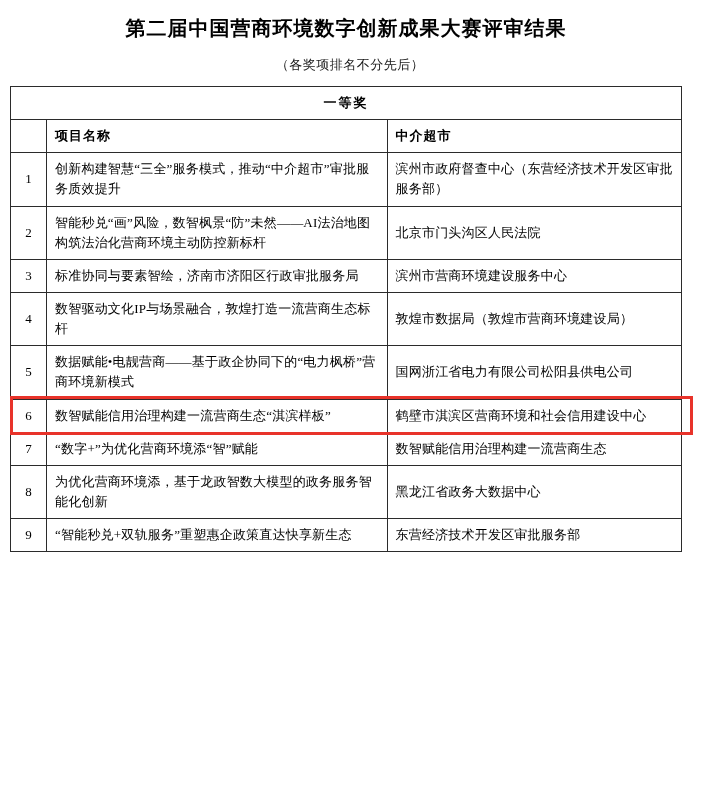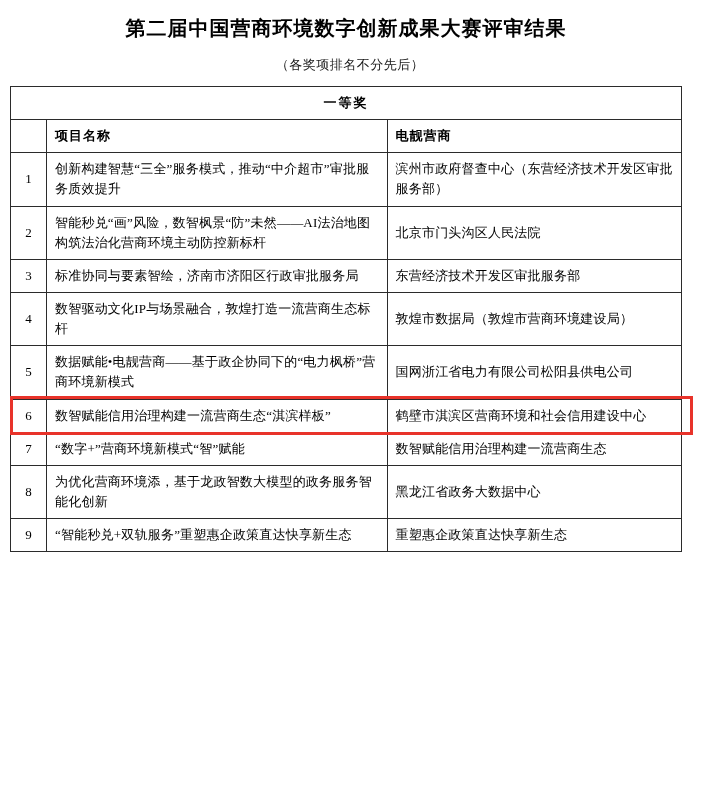--- a/index.html
+++ b/index.html
@@ -103,64 +103,64 @@
       <col class="col-name">
       <col class="col-org">
     </colgroup>
     <tbody>
       <tr class="award-row">
         <td colspan="3">一等奖</td>
       </tr>
       <tr class="head-row">
         <td></td>
         <td>项目名称</td>
-        <td>电靓营商</td>
+        <td>中介超市</td>
       </tr>
       <tr>
         <td class="idx-cell">1</td>
         <td class="name-cell">创新构建智慧“三全”服务模式，推动“中介超市”审批服务质效提升</td>
         <td class="org-cell">滨州市政府督查中心（东营经济技术开发区审批服务部）</td>
       </tr>
       <tr>
         <td class="idx-cell">2</td>
         <td class="name-cell">智能秒兑“画”风险，数智枫景“防”未然——AI法治地图构筑法治化营商环境主动防控新标杆</td>
         <td class="org-cell">北京市门头沟区人民法院</td>
       </tr>
       <tr>
         <td class="idx-cell">3</td>
         <td class="name-cell">标准协同与要素智绘，济南市济阳区行政审批服务局</td>
-        <td class="org-cell">东营经济技术开发区审批服务部</td>
+        <td class="org-cell">滨州市营商环境建设服务中心</td>
       </tr>
       <tr>
         <td class="idx-cell">4</td>
         <td class="name-cell">数智驱动文化IP与场景融合，敦煌打造一流营商生态标杆</td>
         <td class="org-cell">敦煌市数据局（敦煌市营商环境建设局）</td>
       </tr>
       <tr>
         <td class="idx-cell">5</td>
         <td class="name-cell">数据赋能•电靓营商——基于政企协同下的“电力枫桥”营商环境新模式</td>
         <td class="org-cell">国网浙江省电力有限公司松阳县供电公司</td>
       </tr>
       <tr>
         <td class="idx-cell">6</td>
         <td class="name-cell">数智赋能信用治理构建一流营商生态“淇滨样板”</td>
         <td class="org-cell">鹤壁市淇滨区营商环境和社会信用建设中心</td>
       </tr>
       <tr>
         <td class="idx-cell">7</td>
-        <td class="name-cell">“数字+”营商环境新模式“智”赋能</td>
+        <td class="name-cell">“数字+”为优化营商环境添“智”赋能</td>
         <td class="org-cell">数智赋能信用治理构建一流营商生态</td>
       </tr>
       <tr>
         <td class="idx-cell">8</td>
         <td class="name-cell">为优化营商环境添，基于龙政智数大模型的政务服务智能化创新</td>
         <td class="org-cell">黑龙江省政务大数据中心</td>
       </tr>
       <tr>
         <td class="idx-cell">9</td>
         <td class="name-cell">“智能秒兑+双轨服务”重塑惠企政策直达快享新生态</td>
-        <td class="org-cell">重塑惠企政策直达快享新生态</td>
+        <td class="org-cell">东营经济技术开发区审批服务部</td>
       </tr>
     </tbody>
   </table>
 
   <div class="highlight-box" id="hl" style="left: 9.5px; top: 396.047px; width: 683px; height: 39.1406px; border-color: rgb(232, 51, 42);"></div>
 </div>
 
 </body></html>

